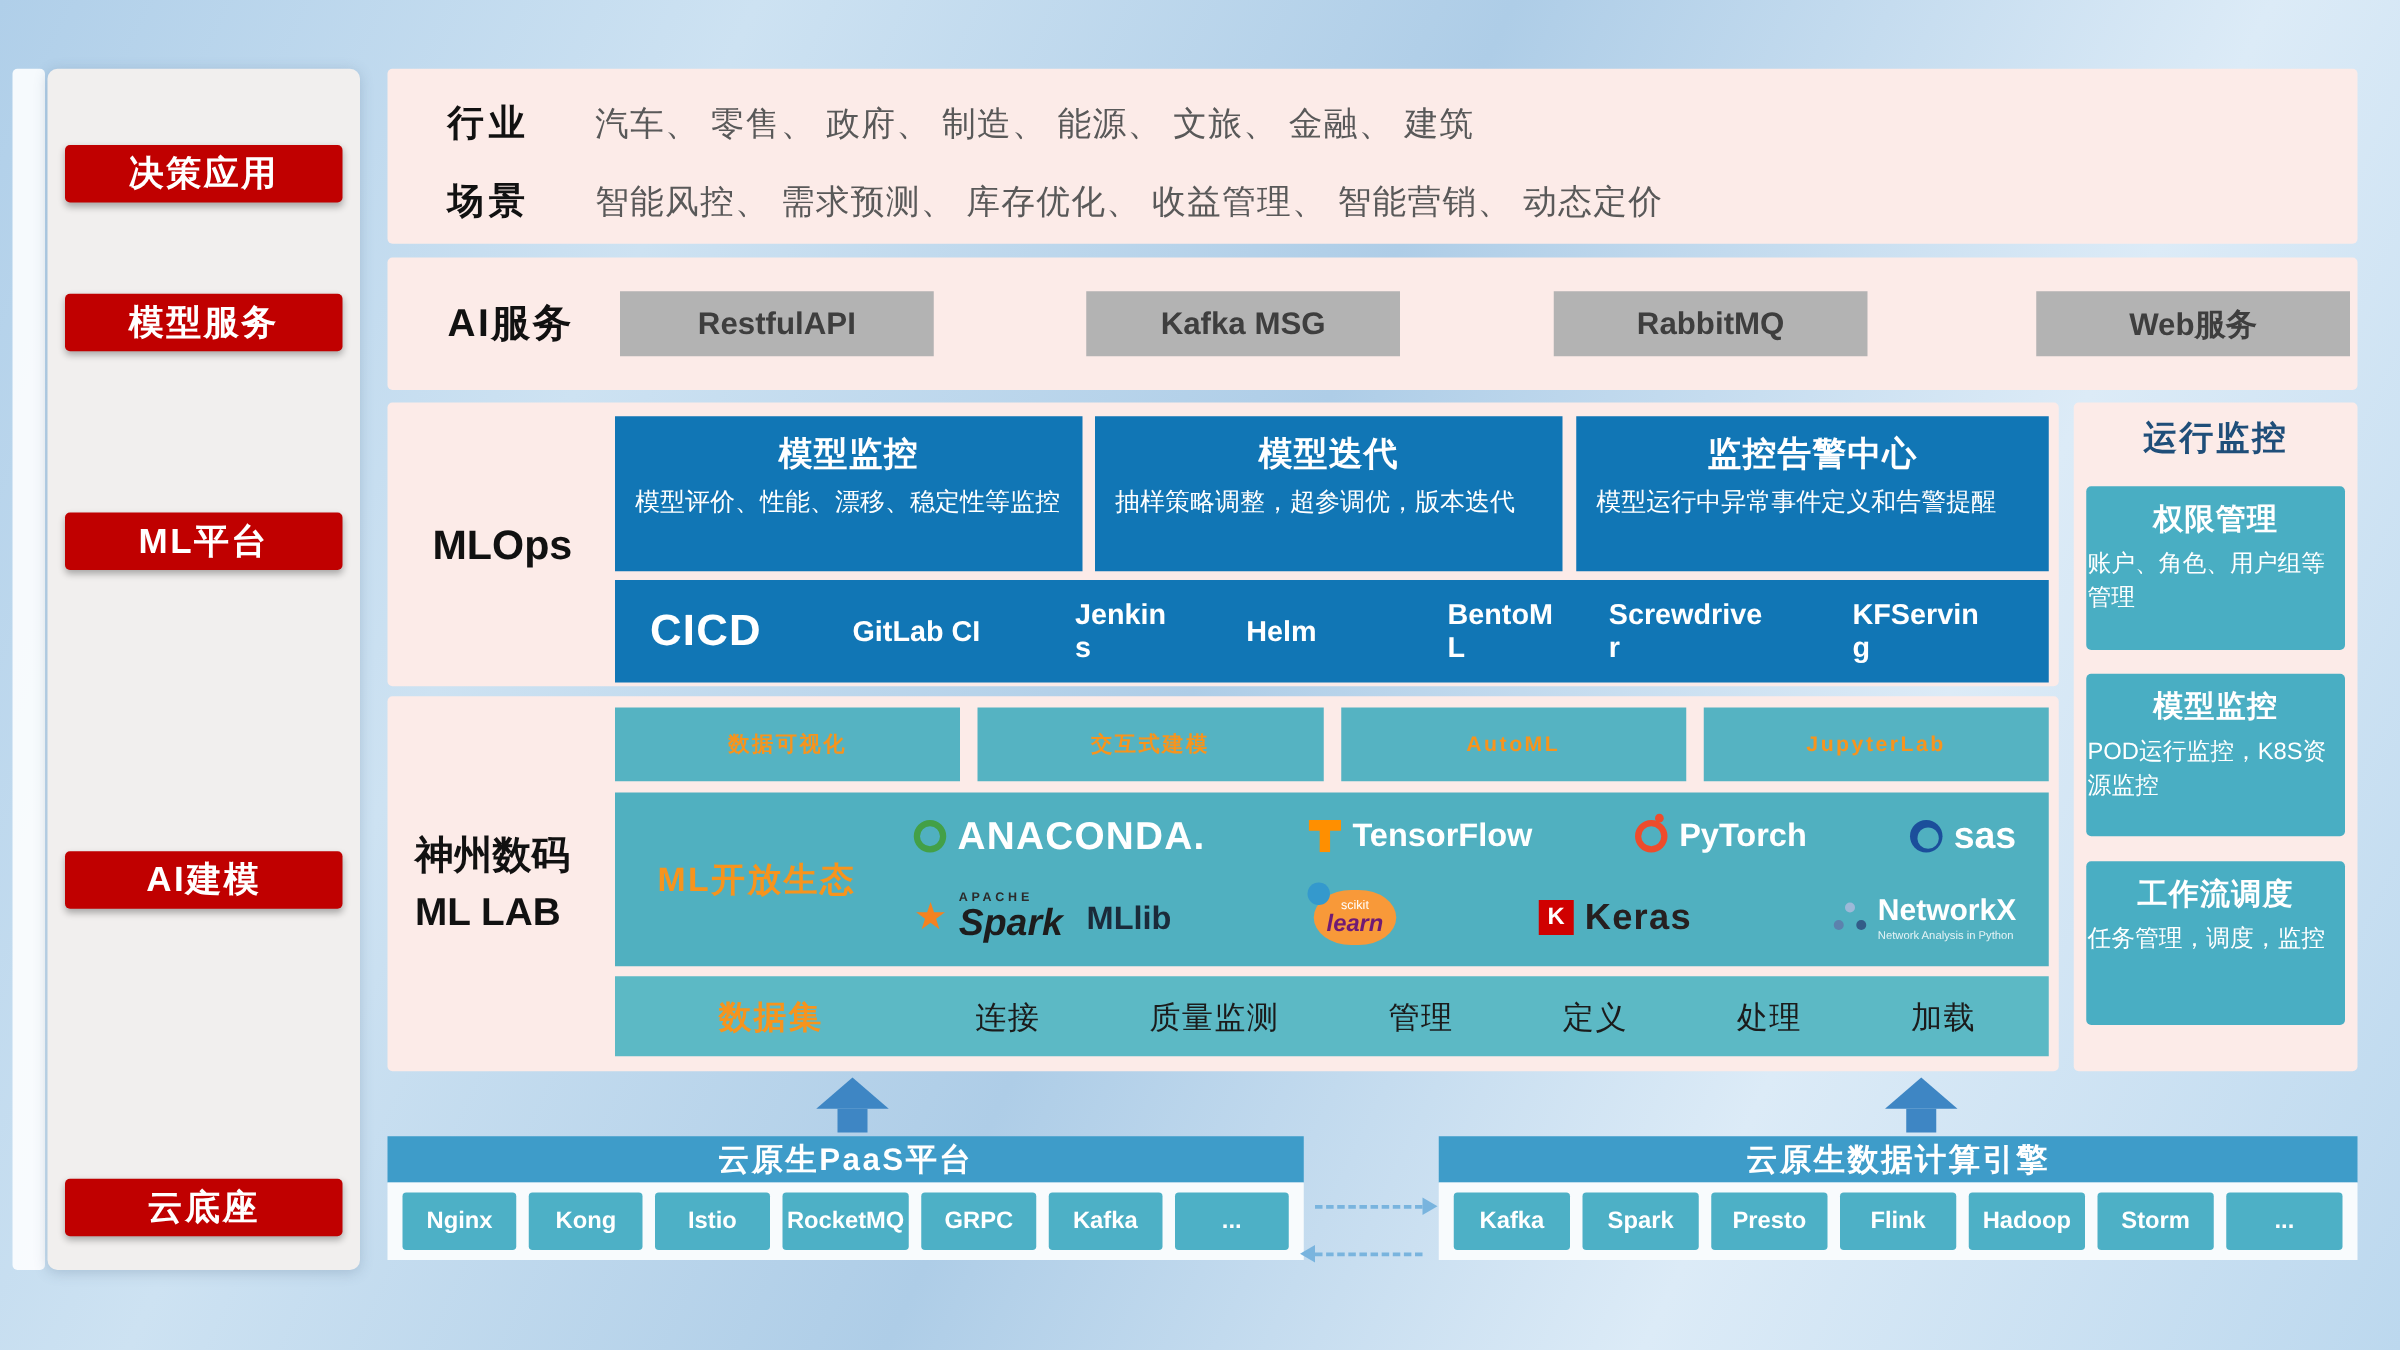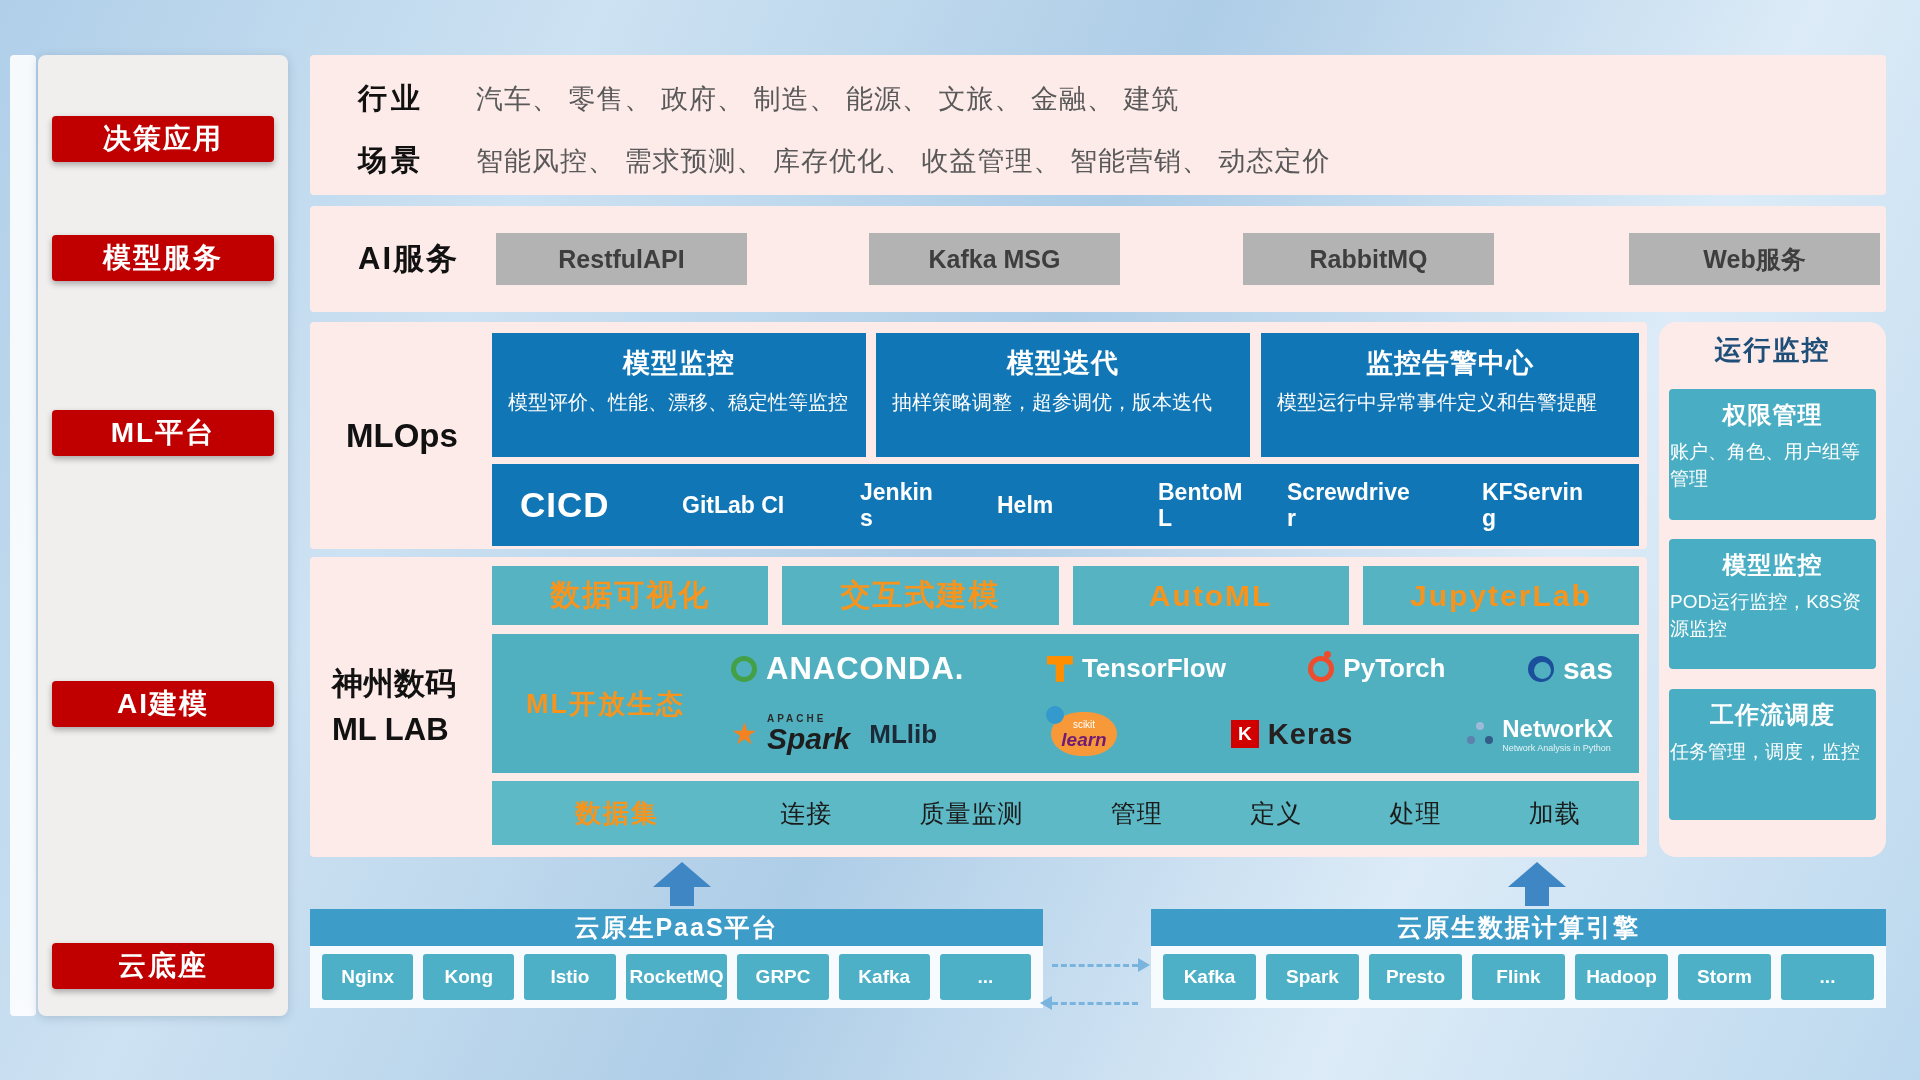--- a/index.html
+++ b/index.html
@@ -27,31 +27,31 @@
   .mlops-lbl{position:absolute;left:36px;top:0;height:100%;display:flex;align-items:center;font-size:33px;font-weight:bold;color:#111;}
   .bluecard{position:absolute;top:11px;height:124px;background:#1176b5;color:#fff;padding:10px 16px;box-sizing:border-box;}
   .bluecard .t{text-align:center;font-size:27px;font-weight:bold;margin:2px 0 8px;letter-spacing:1px;}
   .bluecard .d{font-size:20px;line-height:1.35;}
   .cicd{position:absolute;left:182px;top:142px;width:1147px;height:82px;background:#1176b5;color:#fff;}
   .cicd-big{position:absolute;left:28px;top:50%;transform:translateY(-50%);font-size:35px;font-weight:bold;letter-spacing:1px;}
   .ctool{position:absolute;top:50%;transform:translateY(-50%);font-size:23px;font-weight:bold;line-height:1.15;}
   .nowrap{white-space:nowrap;}
   .brk{word-break:break-all;}
   
-  .moncol{left:1659px;top:322px;width:227px;height:535px;border-radius:17px;}
+  .moncol{left:1659px;top:322px;width:227px;height:535px;}
   .mon-title{position:absolute;top:10px;left:0;width:100%;text-align:center;font-size:27px;font-weight:bold;color:#1f4e79;letter-spacing:2px;}
   .moncard{position:absolute;left:10px;width:207px;background:#49aec3;color:#fff;border-radius:4px;box-sizing:border-box;padding:10px 1px;}
   .moncard .t{text-align:center;font-size:24px;font-weight:bold;margin-bottom:8px;letter-spacing:1px;}
   .moncard .d{font-size:19px;line-height:1.4;}
   
   .row4{left:310px;top:557px;width:1337px;height:300px;}
   .lab-lbl{position:absolute;left:22px;top:0;height:100%;display:flex;flex-direction:column;justify-content:center;gap:10px;
     font-size:31px;font-weight:bold;color:#111;line-height:1.15;}
   .toptools{position:absolute;left:182px;top:9px;width:1147px;height:59px;display:flex;gap:14px;}
-  .toptool{flex:1;background:#55b3c2;display:flex;align-items:center;justify-content:center;font-size:30px;font-weight:bold;color:#f7941d;letter-spacing:2px;}
+  .toptool{flex:1;background:#55b3c2;display:flex;align-items:center;justify-content:center;font-size:17px;font-weight:bold;color:#f7941d;letter-spacing:2px;}
   .eco{position:absolute;left:182px;top:77px;width:1147px;height:139px;background:#50b0c0;}
   .eco-lbl{position:absolute;left:34px;top:50%;transform:translateY(-50%);font-size:27px;font-weight:bold;color:#f7941d;letter-spacing:2px;}
   .eco-rows{position:absolute;left:225px;right:12px;top:4px;bottom:4px;display:flex;flex-direction:column;justify-content:space-around;}
   .eco-row{display:flex;align-items:center;justify-content:space-between;padding:0 14px;}
   .logo{display:flex;align-items:center;gap:9px;}
   .logo-text{font-size:26px;font-weight:bold;color:#fff;}
   .ana-icon{width:16px;height:16px;border:5px solid #43a047;border-radius:50%;}
   .ana-text{font-size:31px;letter-spacing:1px;}
   .tf-icon{width:26px;height:26px;background:#ff8f00;clip-path:polygon(0 0,100% 0,100% 34%,66% 34%,66% 100%,34% 100%,34% 34%,0 34%);}
   .pt-icon{width:16px;height:16px;border:5px solid #ee4c2c;border-radius:50%;position:relative;}

